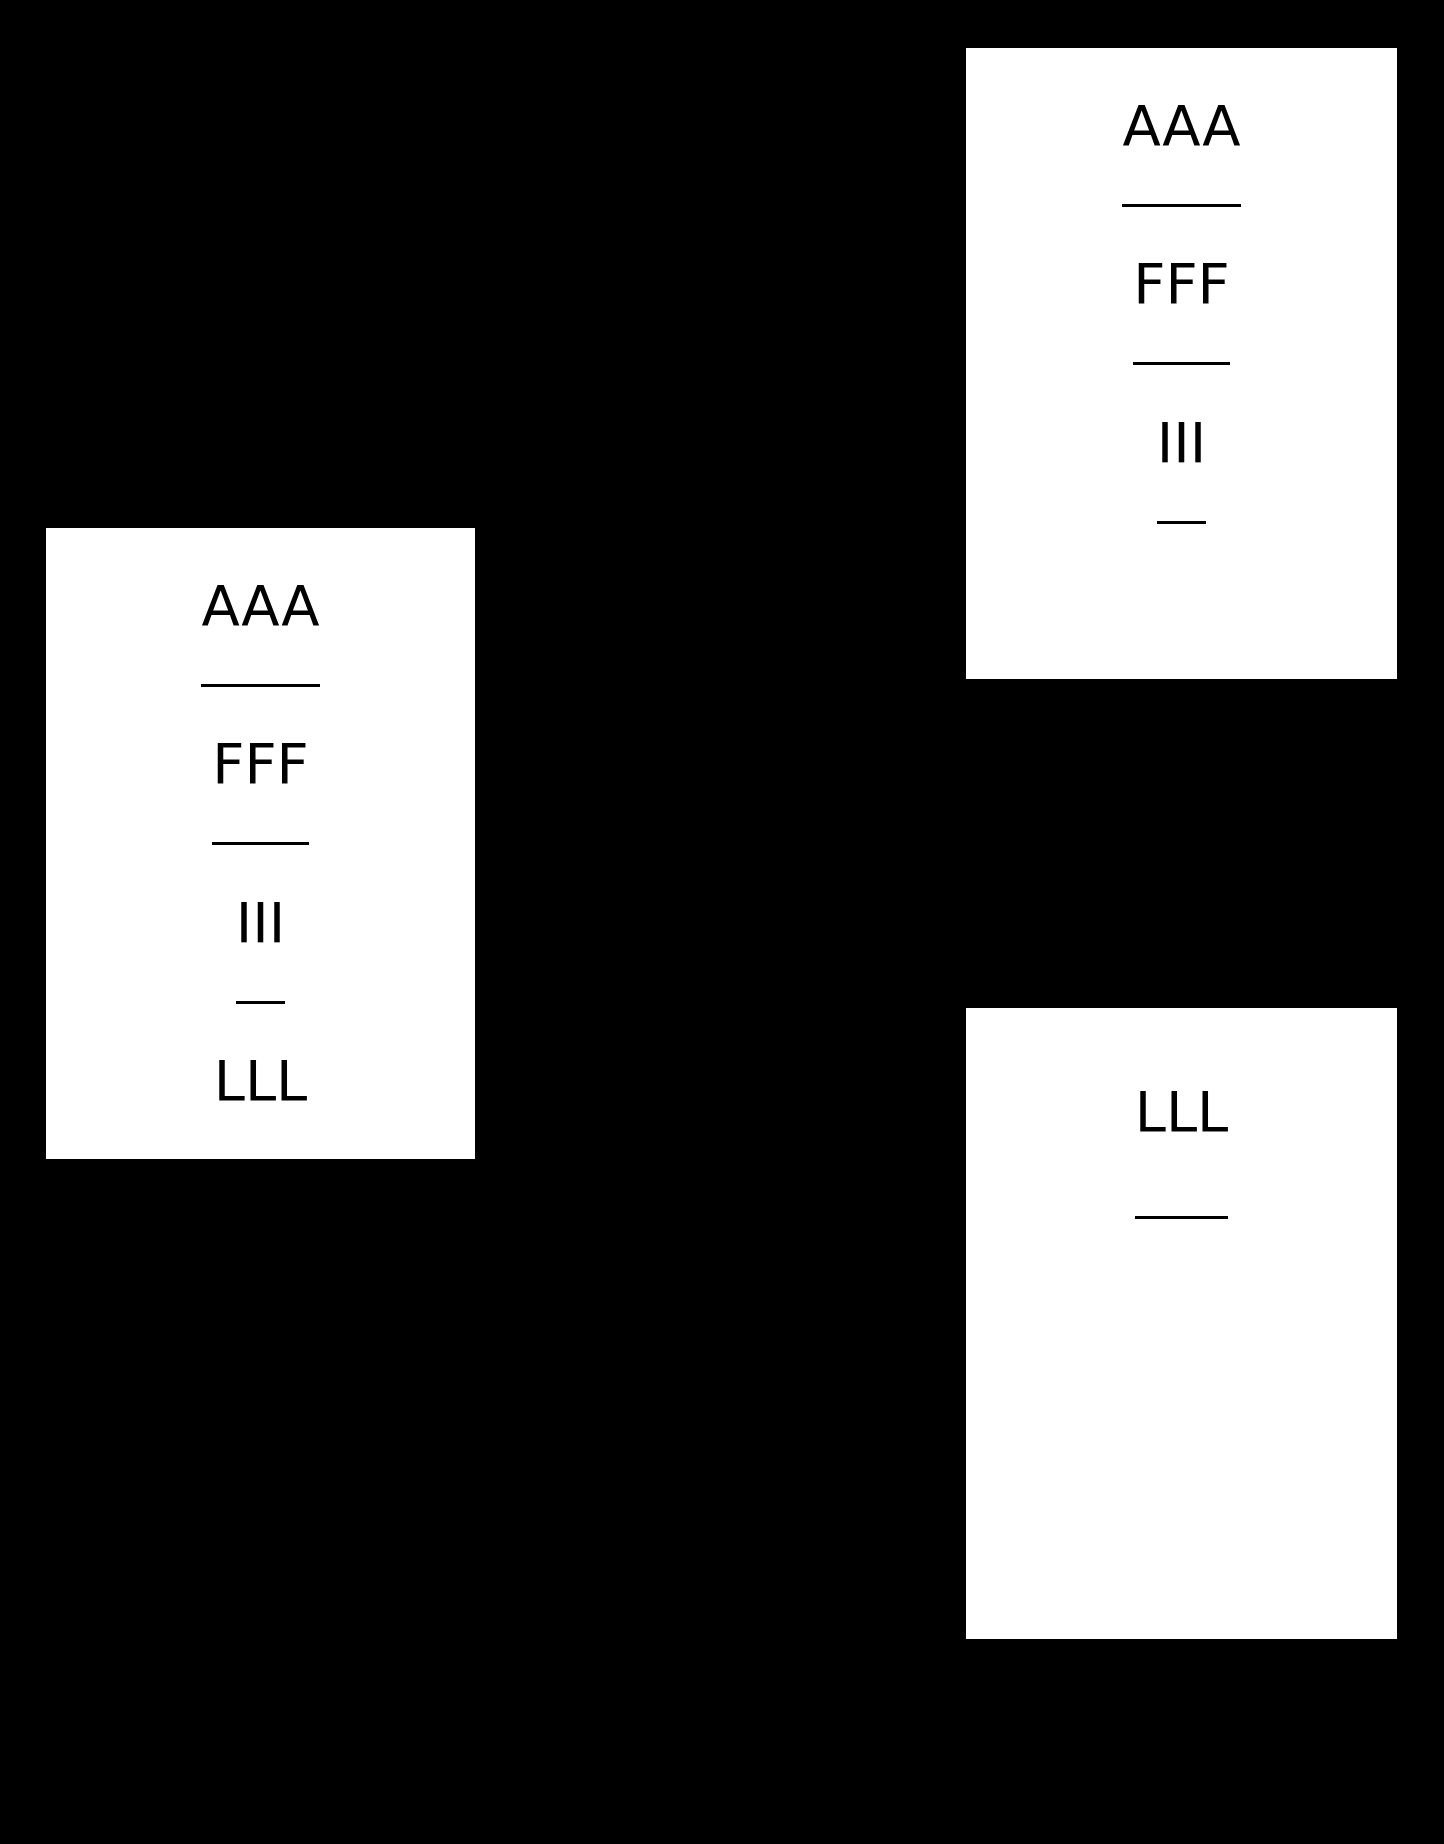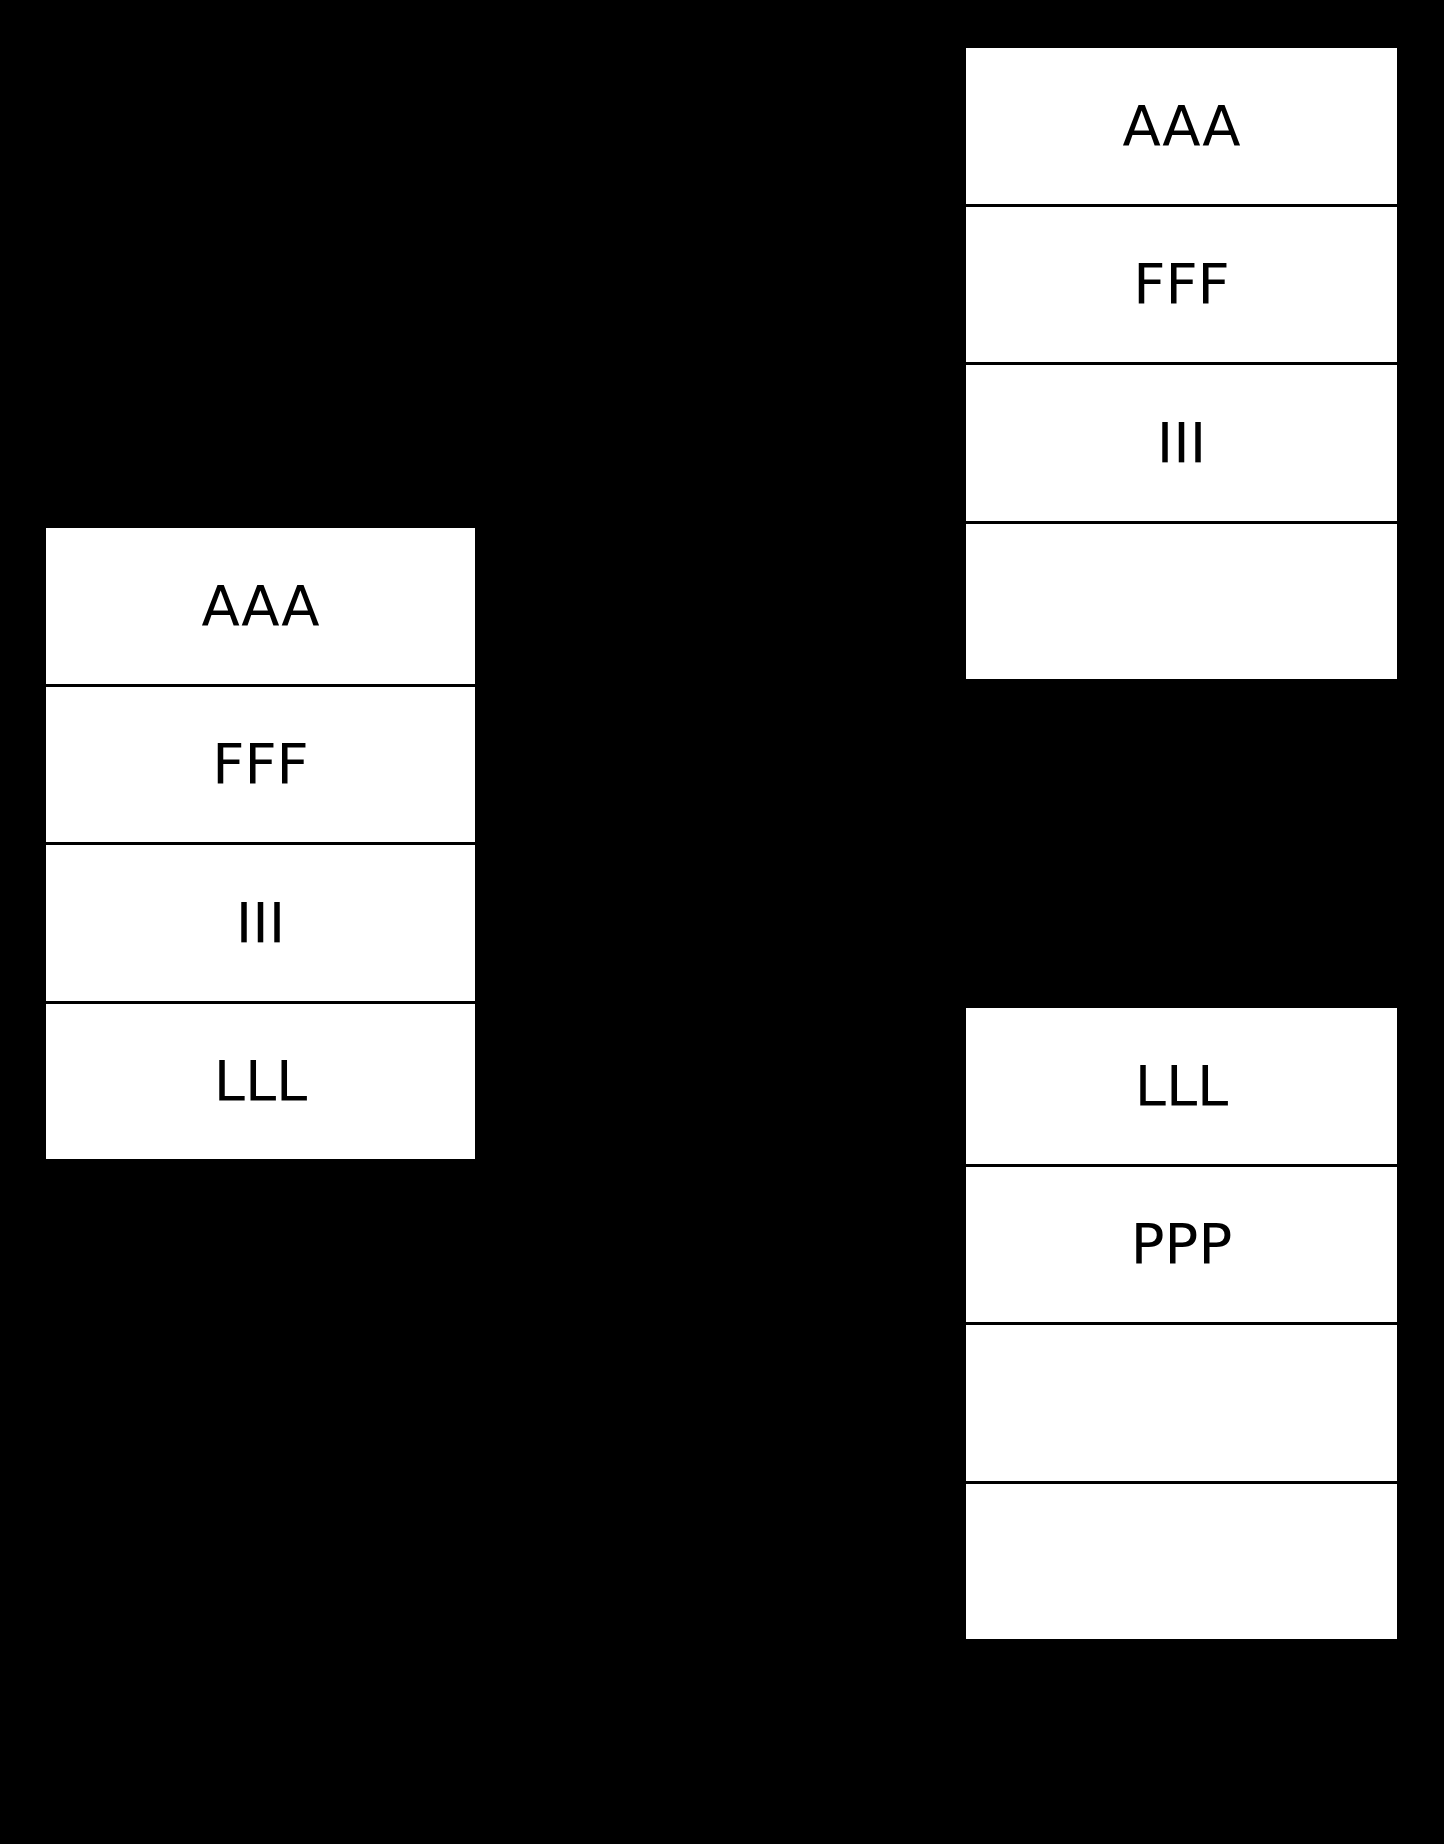--- a/index.html
+++ b/index.html
@@ -16,20 +16,21 @@
     overflow: hidden;
     font-family: "DejaVu Sans", "Liberation Sans", sans-serif;
   }
   .stack {
     position: absolute;
     box-sizing: border-box;
     background: #ffffff;
     border: 3px solid #000000;
     display: flex;
     flex-direction: column;
+    align-items: center;
   }
   .cell {
     box-sizing: border-box;
     flex: 1 1 0;
     background: #ffffff;
     border-bottom: 3px solid #000000;
     display: flex;
     align-items: center;
     justify-content: center;
     overflow: hidden;
@@ -84,23 +85,20 @@
     <div class="cell">
       <span class="cell-label"></span>
     </div>
   </div>
 
   <div class="stack" id="stack-right-bottom">
     <div class="cell">
       <span class="cell-label">LLL</span>
     </div>
     <div class="cell">
-      <span class="cell-label">PPP</span>
-    </div>
-    <div class="cell">
       <span class="cell-label"></span>
     </div>
     <div class="cell">
       <span class="cell-label"></span>
     </div>
   </div>
 
 </div>
 
 </body></html>

